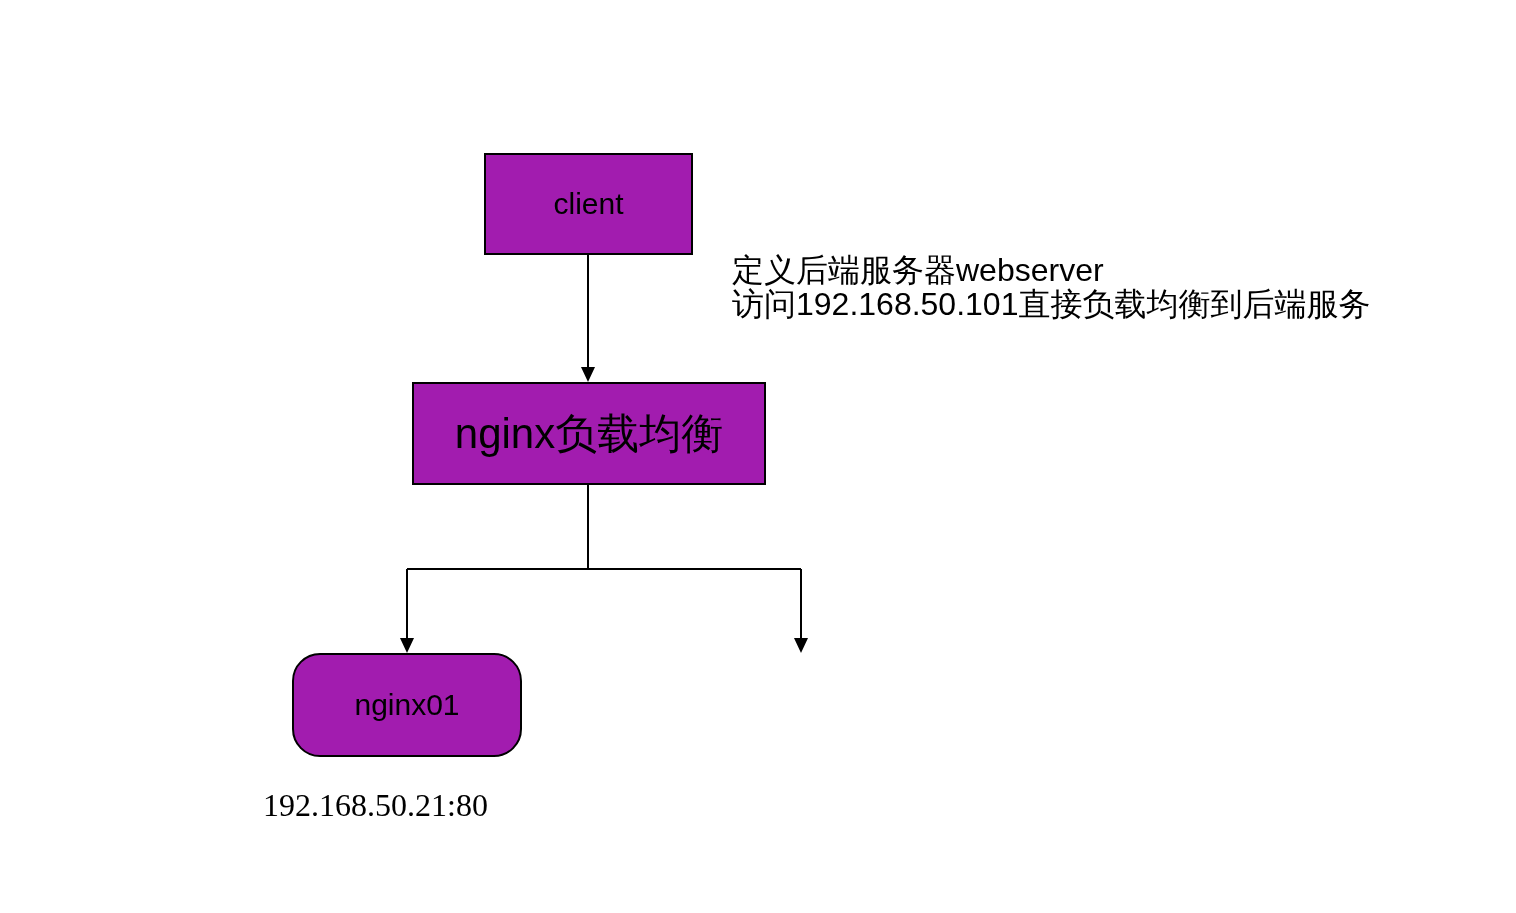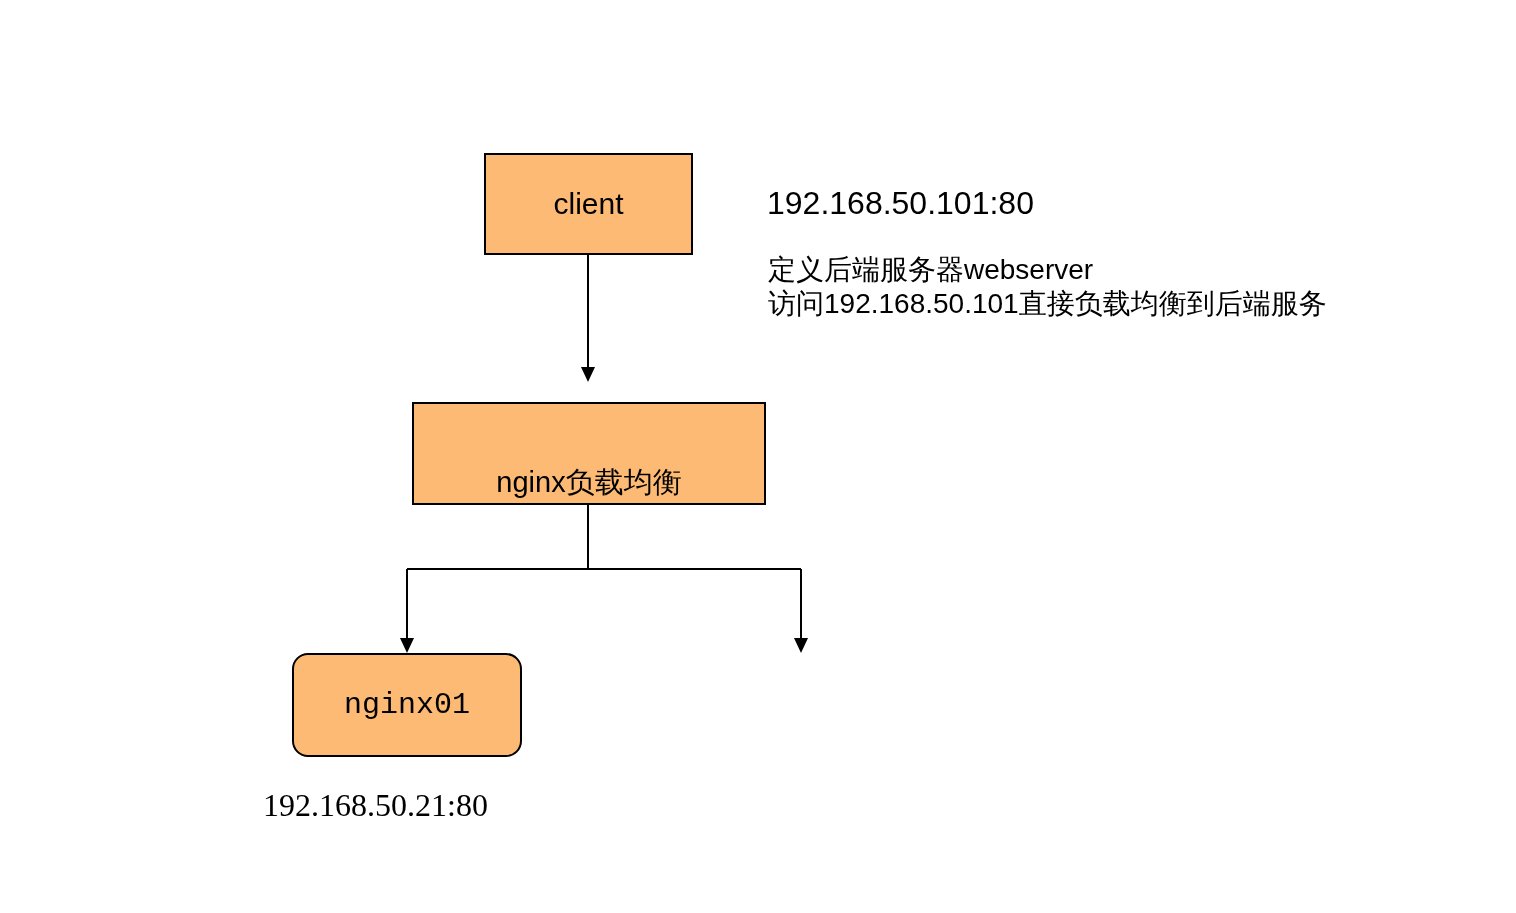--- a/index.html
+++ b/index.html
@@ -20,45 +20,43 @@
     position: absolute;
     left: 0;
     top: 0;
     width: 1516px;
     height: 913px;
     pointer-events: none;
   }
   .node {
     position: absolute;
     box-sizing: border-box;
-    background: #fdba74;
+    background: #a21caf;
     border: 2px solid #000000;
     display: flex;
     align-items: center;
     justify-content: center;
     text-align: center;
   }
   .node-client {
     left: 484px;
     top: 153px;
     width: 209px;
     height: 102px;
     font-size: 30px;
   }
   .node-lb {
     left: 412px;
-    top: 402px;
+    top: 382px;
     width: 354px;
     height: 103px;
-    font-size: 29px;
-    align-items: flex-end;
+    font-size: 42px;
   }
   .node-rounded {
-    border-radius: 16px;
-    font-family: Liberation Mono, monospace;
+    border-radius: 28px;
   }
   .node-nginx01 {
     left: 292px;
     top: 653px;
     width: 230px;
     height: 104px;
     font-size: 30px;
   }
   .node-nginx02 {
     left: 697px;
@@ -82,23 +80,23 @@
     font-size: 32px;
     font-family: Liberation Serif, serif;
   }
   .label-ip2 {
     left: 697px;
     top: 783px;
     font-size: 32px;
   }
   .note {
     position: absolute;
-    left: 768px;
+    left: 732px;
     top: 253px;
-    font-size: 28px;
+    font-size: 32px;
     line-height: 34px;
     white-space: nowrap;
   }
 </style>
 </head>
 <body>
 
 <div class="canvas">
 
   <svg class="connectors" viewBox="0 0 1516 913" xmlns="http://www.w3.org/2000/svg">
@@ -121,21 +119,20 @@
 
   <div class="node node-lb">
     <span>nginx负载均衡</span>
   </div>
 
   <div class="node node-rounded node-nginx01">
     <span>nginx01</span>
   </div>
 
 
-  <div class="label label-vip">192.168.50.101:80</div>
 
   <div class="note">
     <div>定义后端服务器webserver</div>
     <div>访问192.168.50.101直接负载均衡到后端服务</div>
   </div>
 
   <div class="label label-ip1">192.168.50.21:80</div>
 
 
 </div>

